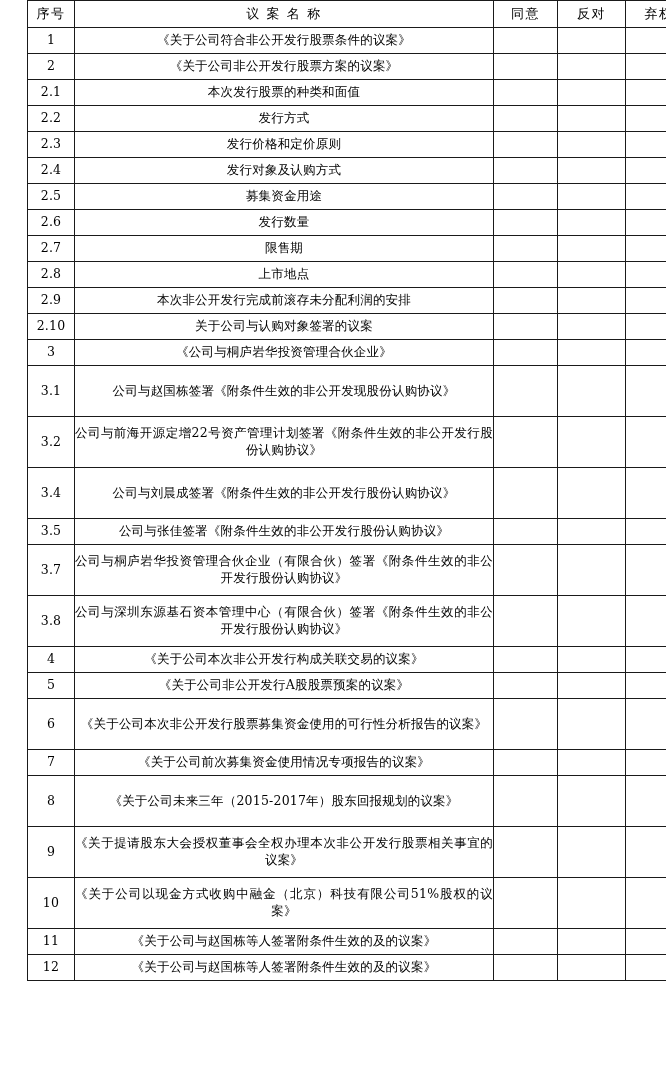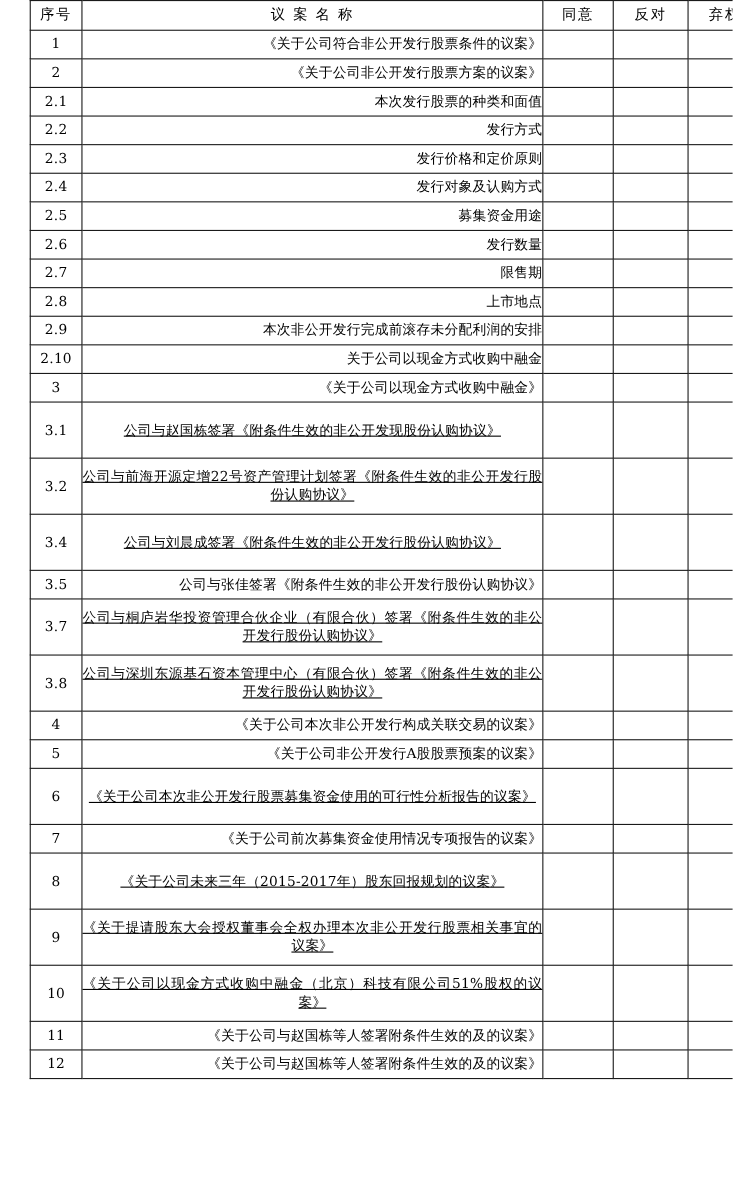--- a/index.html
+++ b/index.html
@@ -63,27 +63,26 @@
     padding: 1px 5px;
     text-align: center;
   }
   
   tr.r1 td { height: 25px; }
   
   tr.r2 td { height: 50px; }
 
   td.name-cell .txt {
     display: block;
-    text-align: right;
+    text-align: center;
   }
   td.name-cell.just .txt {
     text-align: justify;
     text-align-last: center;
     text-justify: inter-character;
-    text-decoration: underline;
   }
   td.vote-cell { }
 </style>
 </head>
 <body>
 
 <div class="page">
   <table class="proposal-table">
     <colgroup>
       <col class="c-seq">
@@ -197,30 +196,30 @@
           <td class="name-cell">
             <span class="txt">本次非公开发行完成前滚存未分配利润的安排</span>
           </td>
           <td class="vote-cell"></td>
           <td class="vote-cell"></td>
           <td class="vote-cell"></td>
         </tr>
         <tr class="r1">
           <td class="seq-cell">2.10</td>
           <td class="name-cell">
-            <span class="txt">关于公司以现金方式收购中融金</span>
+            <span class="txt">关于公司与认购对象签署的议案</span>
           </td>
           <td class="vote-cell"></td>
           <td class="vote-cell"></td>
           <td class="vote-cell"></td>
         </tr>
         <tr class="r1">
           <td class="seq-cell">3</td>
           <td class="name-cell">
-            <span class="txt">《关于公司以现金方式收购中融金》</span>
+            <span class="txt">《公司与桐庐岩华投资管理合伙企业》</span>
           </td>
           <td class="vote-cell"></td>
           <td class="vote-cell"></td>
           <td class="vote-cell"></td>
         </tr>
         <tr class="r2">
           <td class="seq-cell">3.1</td>
           <td class="name-cell just">
             <span class="txt">公司与赵国栋签署《附条件生效的非公开发现股份认购协议》</span>
           </td>

